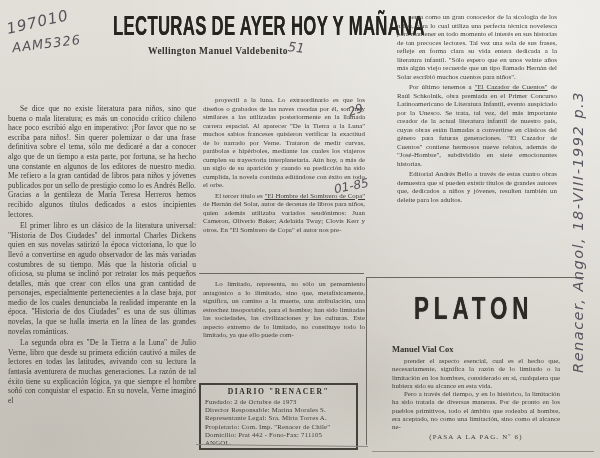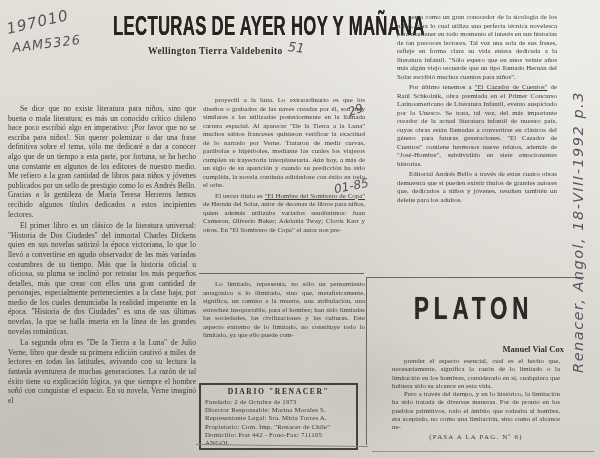--- a/index.html
+++ b/index.html
@@ -47,21 +47,21 @@
   .imprint-box{position:absolute;left:199px;top:383px;width:159px;height:67px;
     border:2px solid #44423a;box-sizing:border-box;padding:2px 4px 0 4px;}
   .imprint-title{text-align:center;font-weight:bold;font-size:7.6px;letter-spacing:1.6px;
     color:#2e2d28;margin-bottom:2px;}
   .imprint-line{font-size:6.8px;line-height:8.2px;letter-spacing:0.2px;color:#3c3b35;}
 
   .platon-title{position:absolute;left:414px;top:290px;white-space:nowrap;
     font-family:"Liberation Sans",sans-serif;font-weight:bold;font-size:32px;
     letter-spacing:7px;color:#2c2a25;transform:scaleX(0.70);transform-origin:0 0;
     text-shadow:0 0 0.8px rgba(44,42,37,0.9);}
-  .platon-byline{position:absolute;left:392px;top:344px;width:172px;text-align:right;
+  .platon-byline{position:absolute;left:392px;top:344px;width:172px;text-align:left;
     font-weight:bold;font-size:8.5px;color:#33322d;}
   .platon-text{position:absolute;left:392px;top:357px;width:168px;text-align:justify;
     font-size:6.9px;line-height:8.3px;}
   .platon-text p{margin:0;text-indent:12px;}
   .continuation{text-align:center;letter-spacing:1.2px;text-indent:0 !important;margin-top:1px !important;}
 
   .hand{position:absolute;font-family:"DejaVu Sans",sans-serif;font-style:italic;
     color:#57515a;white-space:nowrap;}
   .hw-acc{left:6px;top:13px;font-size:15px;transform:rotate(-13deg);letter-spacing:1px;}
   .hw-code{left:12px;top:36px;font-size:13px;transform:rotate(-7deg);letter-spacing:1px;}
@@ -75,21 +75,21 @@
 <body>
 
 <div class="page">
 
   <div class="smudge sm1"></div>
   <div class="smudge sm2"></div>
   <div class="smudge sm3"></div>
   <div class="scan-edge"></div>
 
   <div class="headline">LECTURAS DE AYER HOY Y MAÑANA</div>
-  <div class="main-byline">Wellington Tierra Valdebenito</div>
+  <div class="main-byline">Wellington Manuel Valdebenito</div>
 
   <div class="col col-1">
     <p>Se dice que no existe literatura para niños, sino que buena o mala literatura; es más un conocido crítico chileno hace poco escribió algo en imperativo: ¡Por favor que no se escriba para niños!. Sin querer polemizar o dar una frase definitiva sobre el tema, sólo me dedicaré a dar a conocer algo que de un tiempo a esta parte, por fortuna, se ha hecho una constante en algunos de los editores de nuestro medio. Me refiero a la gran cantidad de libros para niños y jóvenes publicados por un sello de prestigio como lo es Andrés Bello. Gracias a la gentileza de María Teresa Herreros hemos recibido algunos títulos dedicados a estos incipientes lectores.</p>
     <p>El primer libro es un clásico de la literatura universal: "Historia de Dos Ciudades" del inmortal Charles Dickens quien en sus novelas satirizó la época victoriana, lo que lo llevó a convertirse en agudo observador de las más variadas costumbres de su tiempo. Más que la historia oficial u oficiosa, su pluma se inclinó por retratar los más pequeños detalles, más que crear con ellos una gran cantidad de personajes, especialmente pertenecientes a la clase baja, por medio de los cuales denunciaba la realidad imperante en la época. "Historia de dos Ciudades" es una de sus últimas novelas, la que se halla inserta en la línea de las grandes novelas románticas.</p>
     <p>La segunda obra es "De la Tierra a la Luna" de Julio Verne, libro que desde su primera edición cautivó a miles de lectores en todas las latitudes, avivando con su lectura la fantasía aventurera de muchas generaciones. La razón de tal éxito tiene su explicación lógica, ya que siempre el hombre soñó con conquistar el espacio. En su novela, Verne imaginó el</p>
   </div>
 
   <div class="col col-2">
     <p>proyectil a la luna. Lo extraordinario es que los diseños o grabados de las naves creadas por él, son muy similares a las utilizadas posteriormente en la llamada carrera espacial. Al aparecer "De la Tierra a la Luna" muchos sabios franceses quisieron verificar la exactitud de lo narrado por Verne. Trataron de medir curvas, parábolas e hipérboles, mediante las cuales los viajeros cumplen su trayectoria interplanetaria. Aún hoy, a más de un siglo de su aparición y cuando su predicción ha sido cumplida, la novela continúa editándose con éxito en todo el orbe.</p>
     <p><span>El tercer título es </span><span class="u">"El Hombre del Sombrero de Copa"</span><span> de Hernán del Solar, autor de decenas de libros para niños, quien además utilizaba variados seudónimos: Juan Cameron, Oliverio Baker; Adelaida Tway; Clovis Kerr y otros. En "El Sombrero de Copa" el autor nos pre-</span></p>

